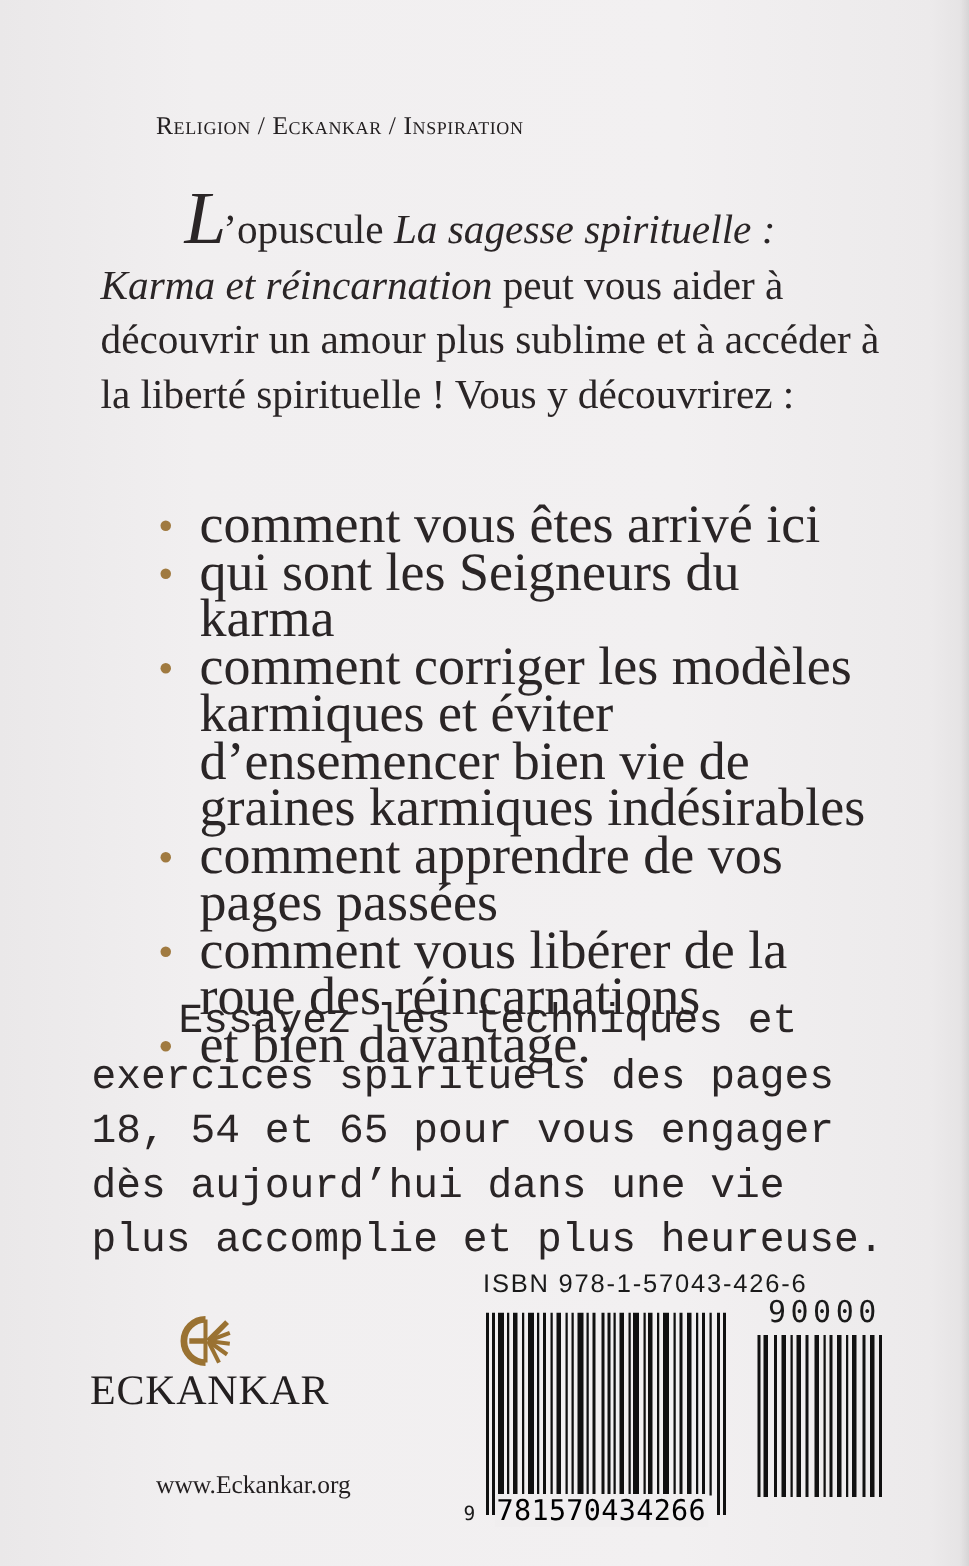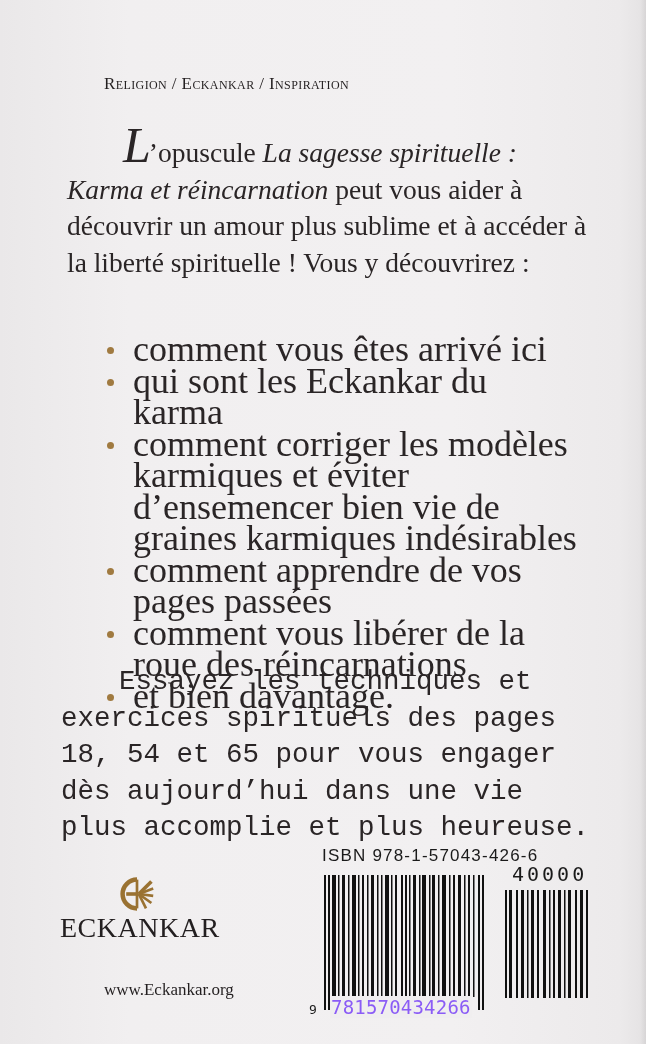--- a/index.html
+++ b/index.html
@@ -169,40 +169,40 @@
       font-size: 13px;
       color: #1a1a1a;
     }
     .barcode-digits {
       position: absolute;
       left: 330px;
       top: 996px;
       font-family: "DejaVu Sans Mono", "Liberation Mono", monospace;
       font-size: 19px;
       letter-spacing: 0.2px;
-      color: #8b5cf6;
+      color: #000000;
       background: #f0eeef;
       padding: 0 1px;
     }
   </style>
 </head>
 <body>
 
 <div class="page">
   <div class="right-edge"></div>
 
   <div class="category">Religion / Eckankar / Inspiration</div>
 
   <div class="intro">
     <span class="dropcap">L</span><span>’opuscule </span><em>La sagesse spirituelle : Karma et réincarnation</em><span> peut vous aider à découvrir un amour plus sublime et à accéder à la liberté spirituelle ! Vous y découvrirez :</span>
   </div>
 
   <ul class="bullets">
     <li><span class="dot"></span><span>comment vous êtes arrivé ici</span></li>
-    <li><span class="dot"></span><span>qui sont les Eckankar du karma</span></li>
+    <li><span class="dot"></span><span>qui sont les Seigneurs du karma</span></li>
     <li><span class="dot"></span><span>comment corriger les modèles karmiques et éviter d’ensemencer bien vie de graines karmiques indésirables</span></li>
     <li><span class="dot"></span><span>comment apprendre de vos pages passées</span></li>
     <li><span class="dot"></span><span>comment vous libérer de la roue des réincarnations</span></li>
     <li><span class="dot"></span><span>et bien davantage.</span></li>
   </ul>
 
   <div class="outro">Essayez les techniques et exercices spirituels des pages 18, 54 et 65 pour vous engager dès aujourd’hui dans une vie plus accomplie et plus heureuse.</div>
 
   <div class="brand">
     <svg class="brand-logo" viewBox="0 0 40 40">
@@ -253,21 +253,21 @@
       <rect x="131" y="0" width="2" height="122"></rect>
       <rect x="136" y="0" width="3" height="122"></rect>
       <rect x="142" y="0" width="1.5" height="122"></rect>
       <rect x="146" y="0" width="2" height="122"></rect>
       <rect x="151" y="0" width="1.5" height="122"></rect>
       <rect x="156" y="0" width="2" height="135"></rect>
       <rect x="160" y="0" width="2" height="135"></rect>
     </g>
   </svg>
 
-  <div class="addon-digits">40000</div>
+  <div class="addon-digits">90000</div>
 
   <svg class="barcode-addon" viewBox="0 0 86 108" preserveAspectRatio="none">
     <g fill="#111">
       <rect x="2" y="0" width="2" height="108"></rect>
       <rect x="6" y="0" width="3" height="108"></rect>
       <rect x="13" y="0" width="2" height="108"></rect>
       <rect x="18" y="0" width="3" height="108"></rect>
       <rect x="24" y="0" width="1.5" height="108"></rect>
       <rect x="28" y="0" width="3" height="108"></rect>
       <rect x="34" y="0" width="2" height="108"></rect>

